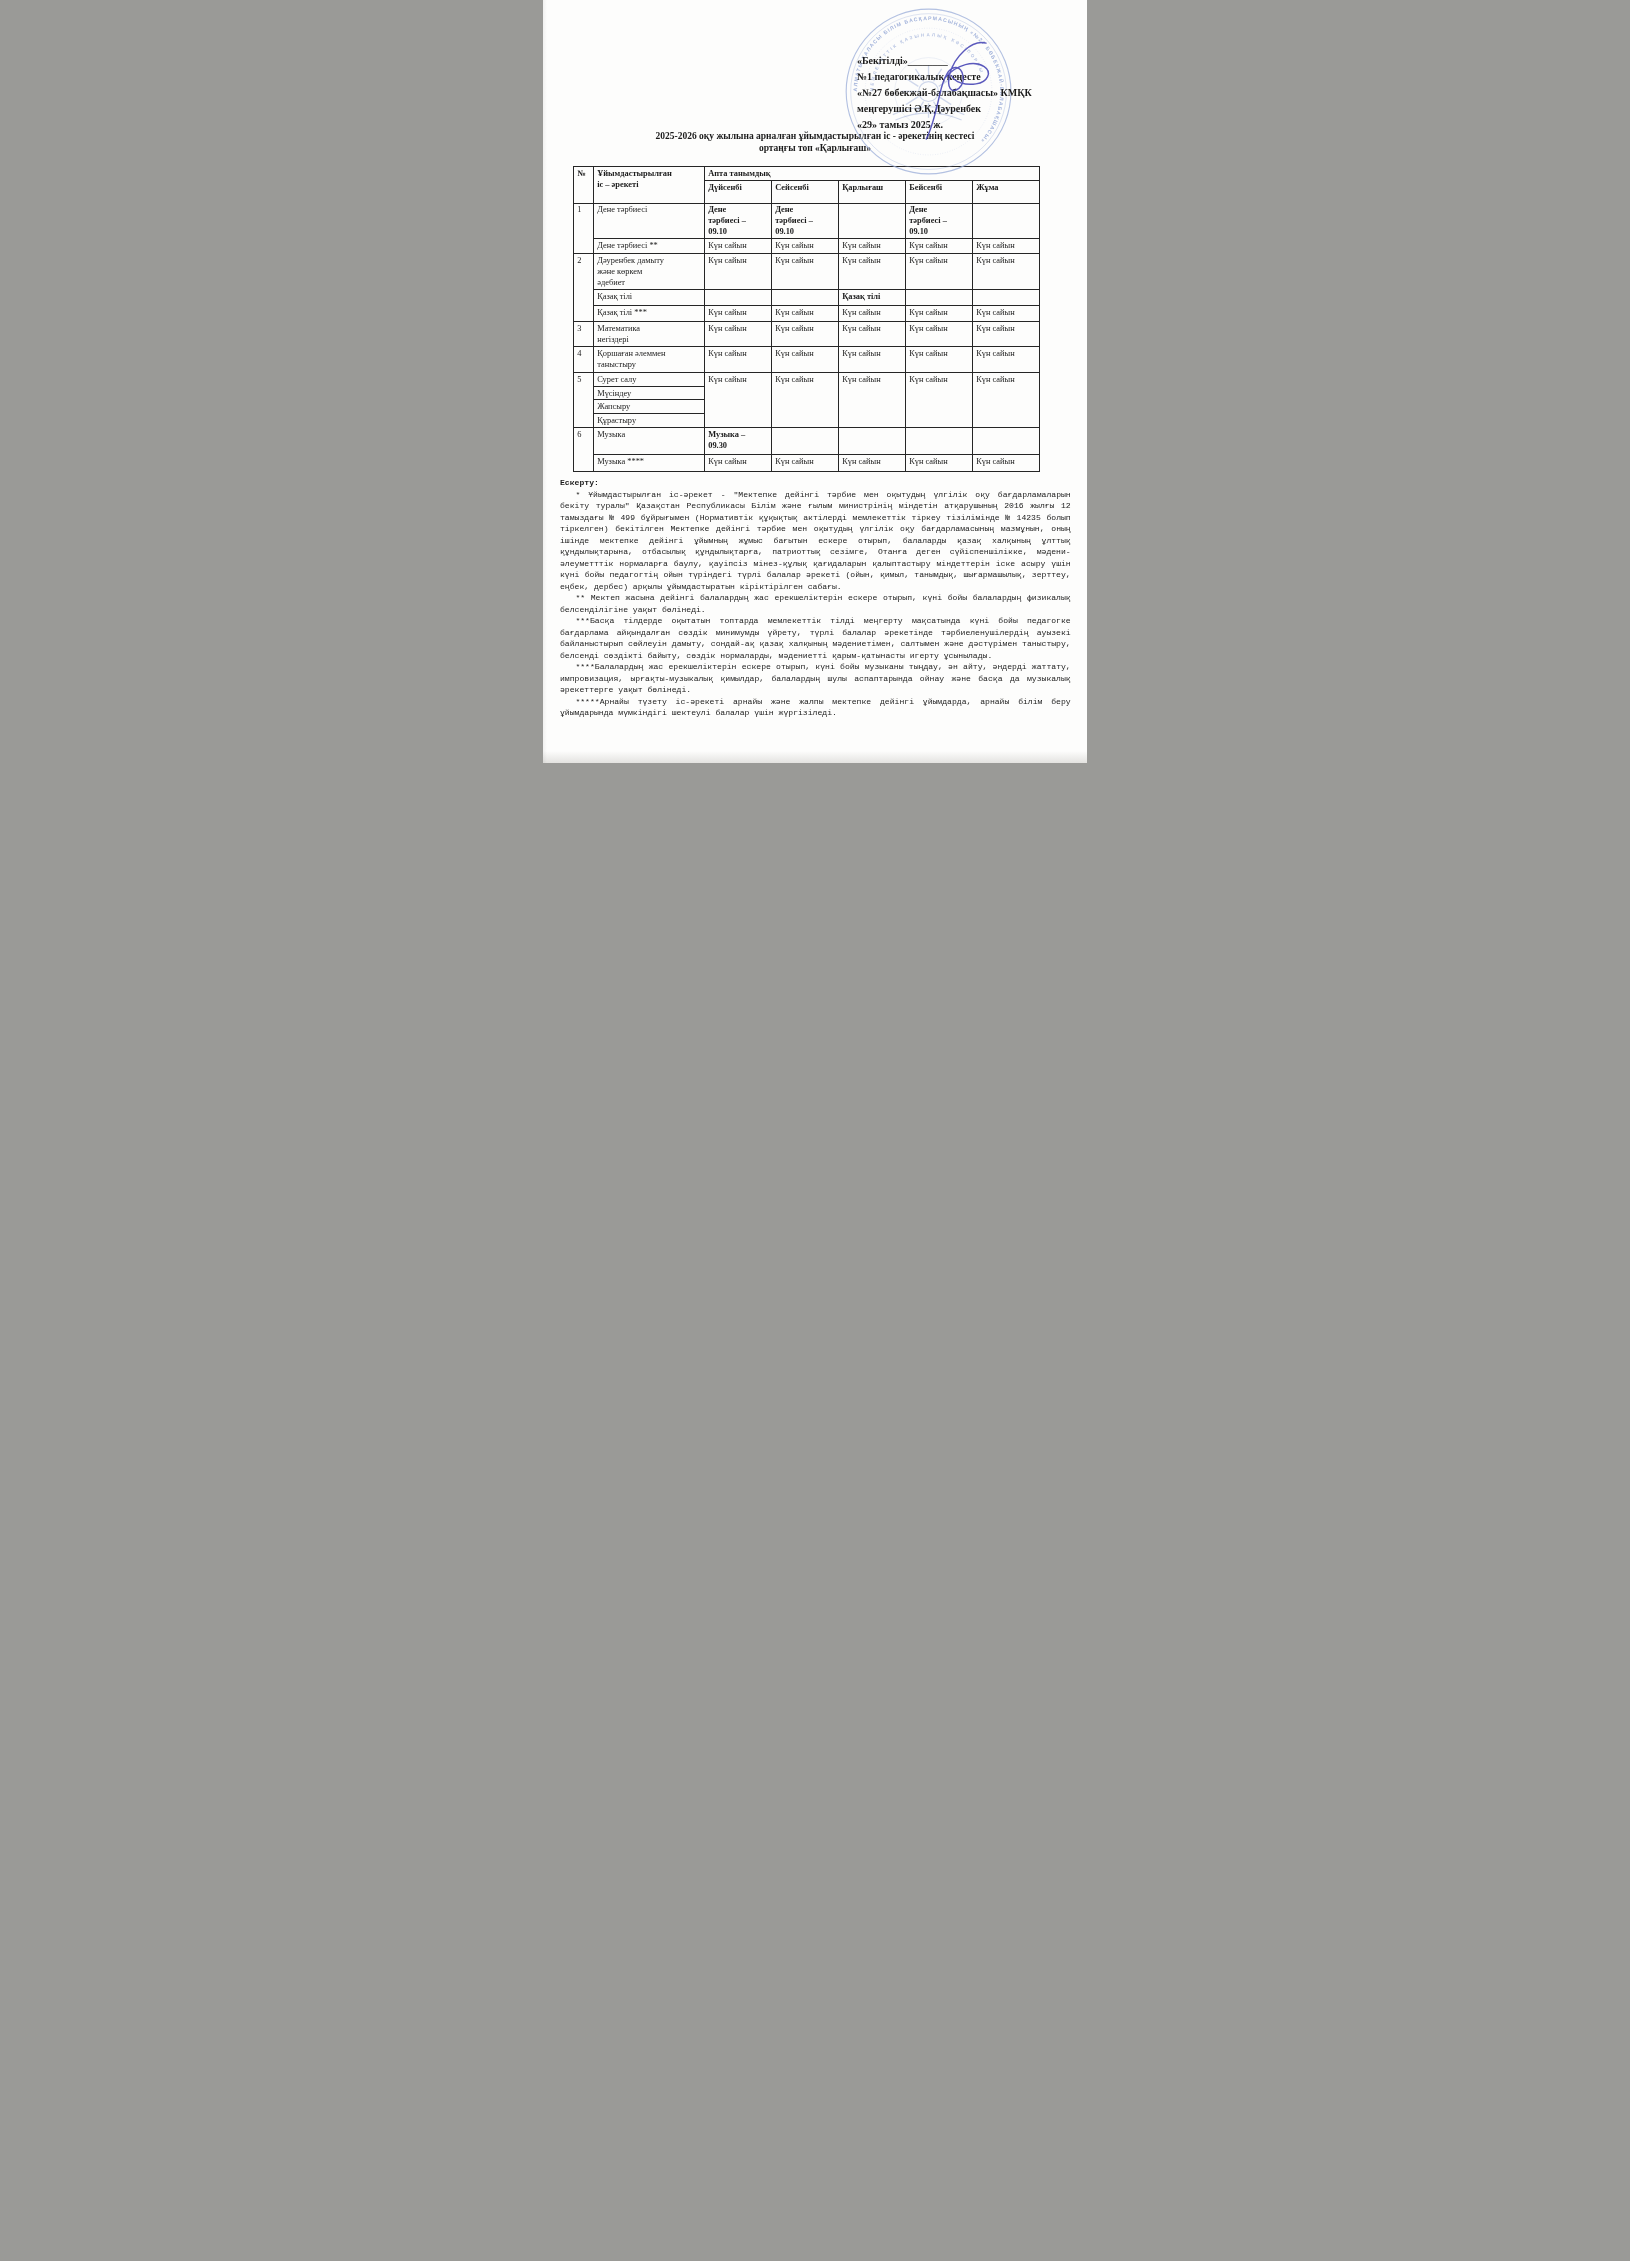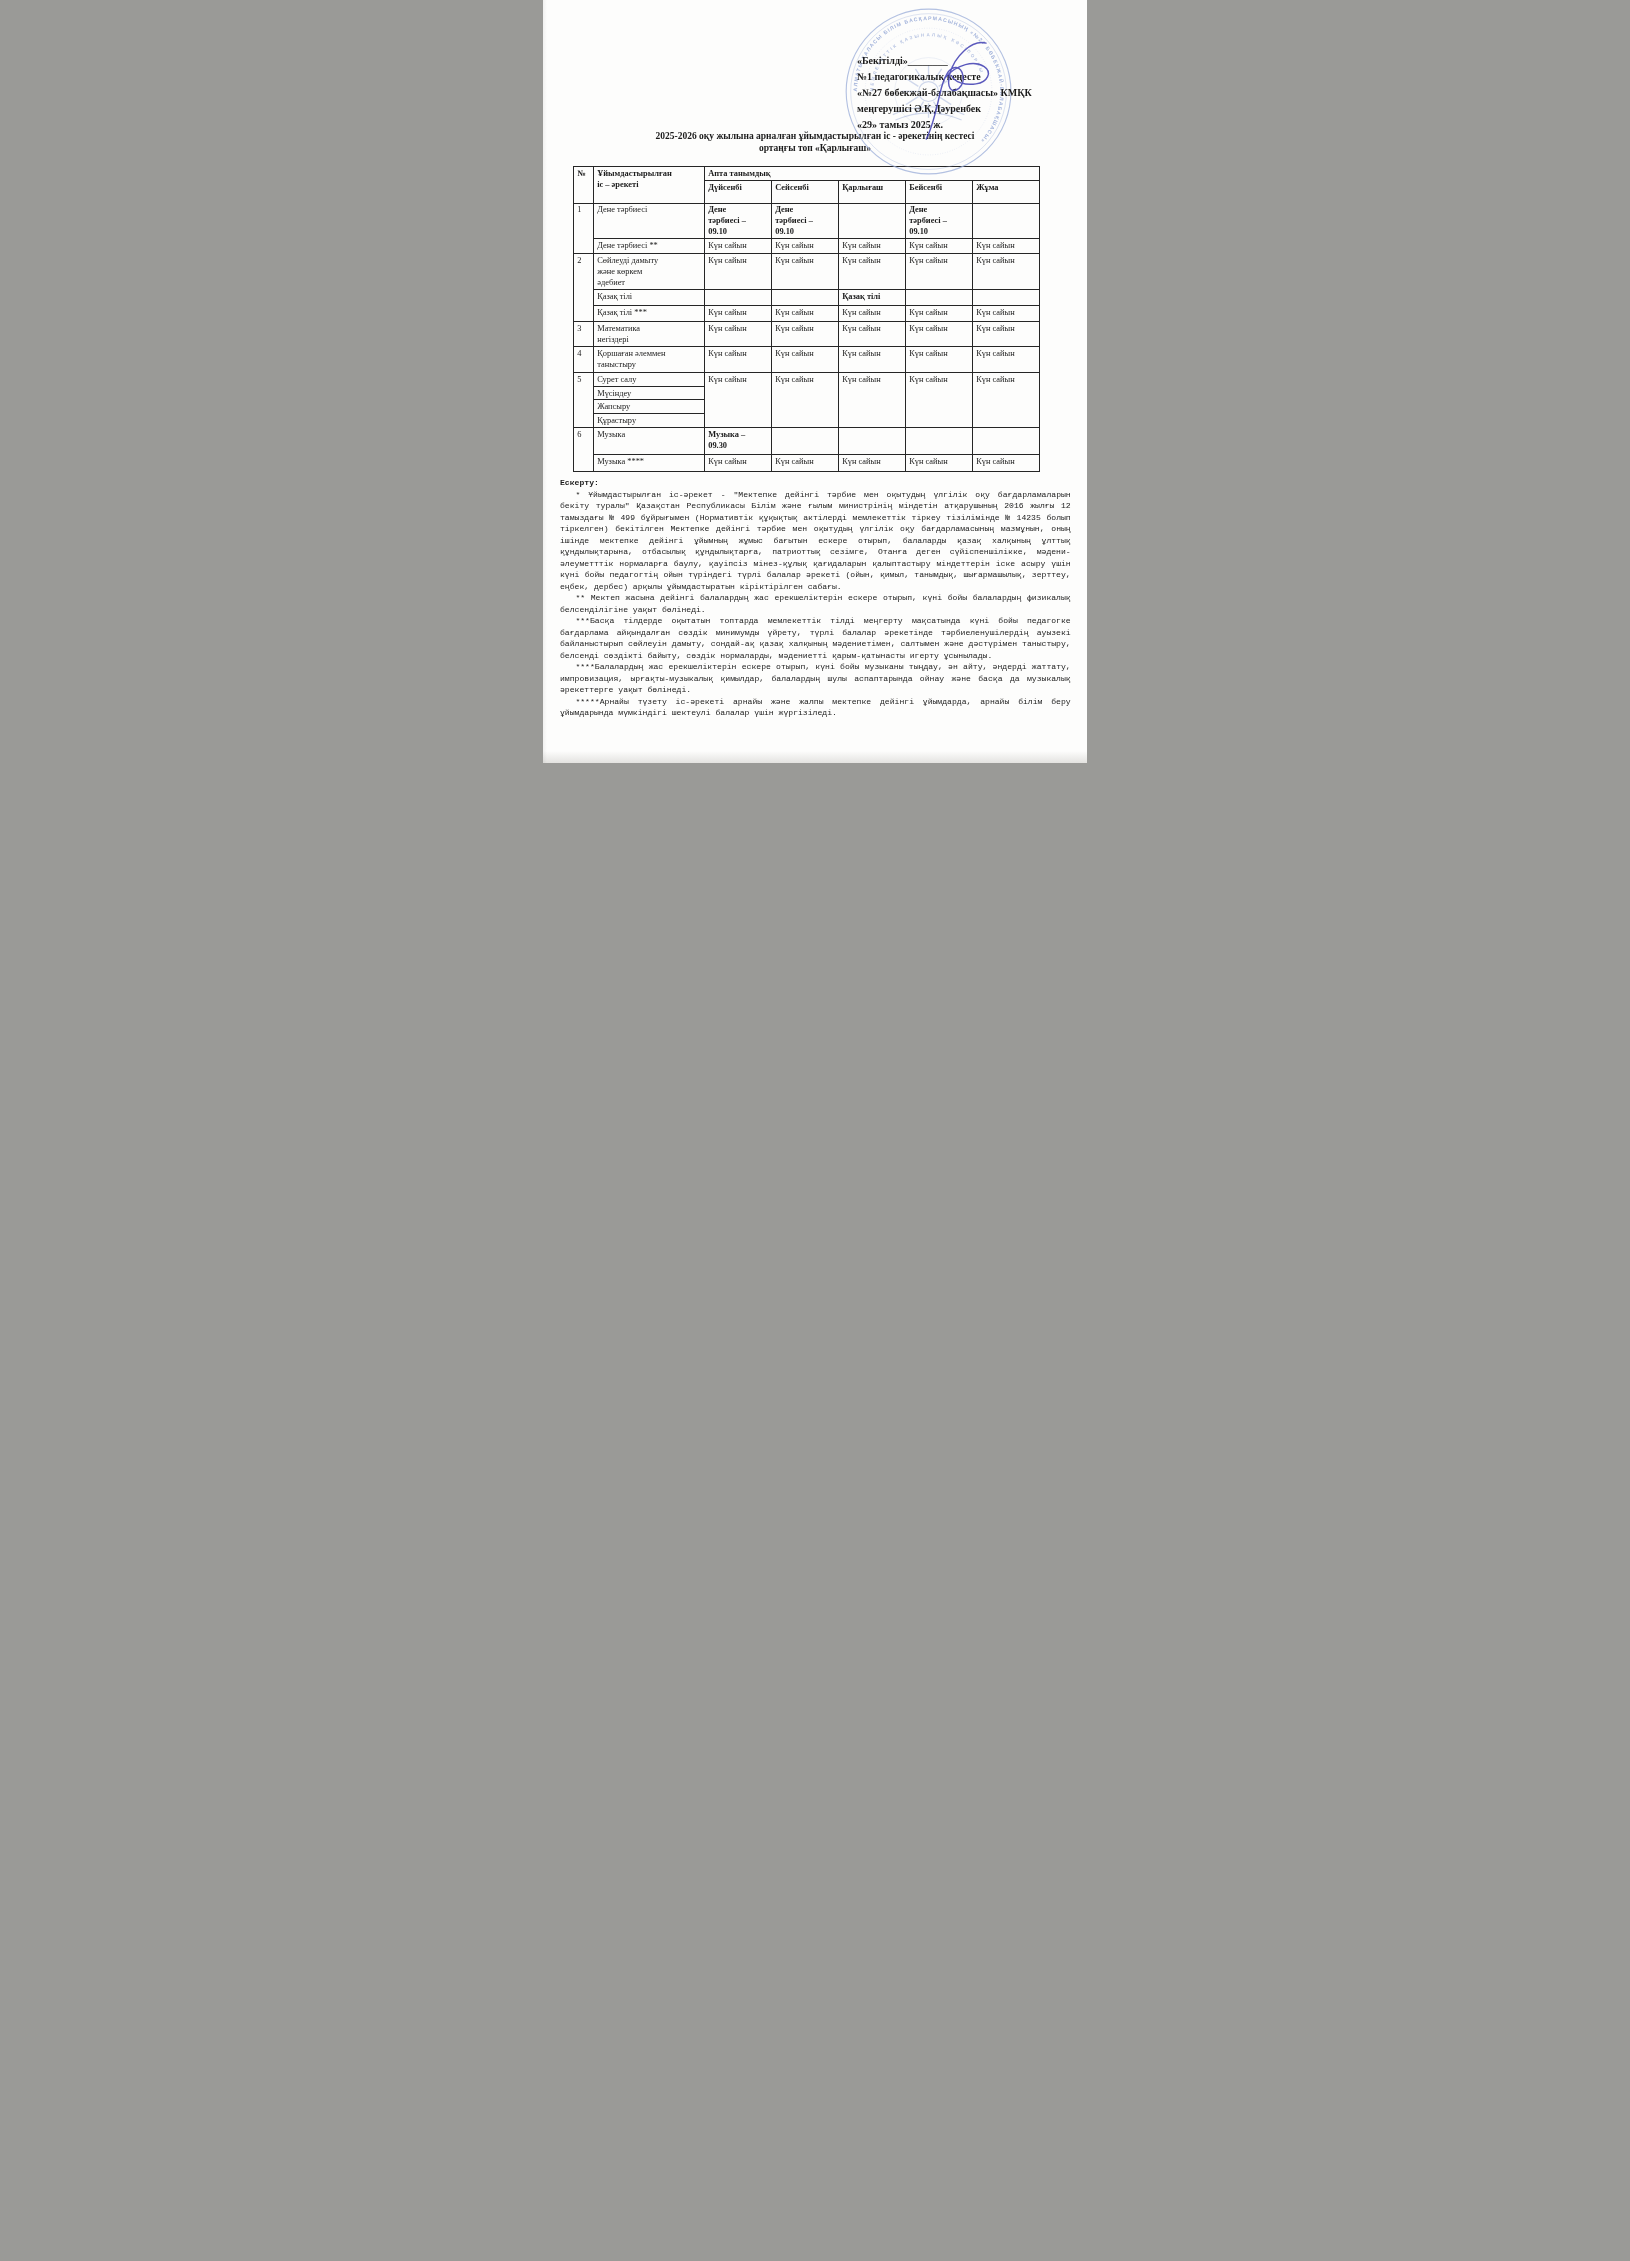--- a/index.html
+++ b/index.html
@@ -156,21 +156,21 @@
         <tr style="height: 15px;">
           <td>Дене тәрбиесі **</td>
           <td>Күн сайын</td>
           <td>Күн сайын</td>
           <td>Күн сайын</td>
           <td>Күн сайын</td>
           <td>Күн сайын</td>
         </tr>
         <tr style="height: 33px;">
           <td rowspan="3" class="numcol">2</td>
-          <td>Сөйлеуді дамыту
+          <td>Дәуренбек дамыту
 және көркем
 әдебиет</td>
           <td>Күн сайын</td>
           <td>Күн сайын</td>
           <td>Күн сайын</td>
           <td>Күн сайын</td>
           <td>Күн сайын</td>
         </tr>
         <tr style="height: 16px; margin-top: 36px;">
           <td>Қазақ тілі</td>

